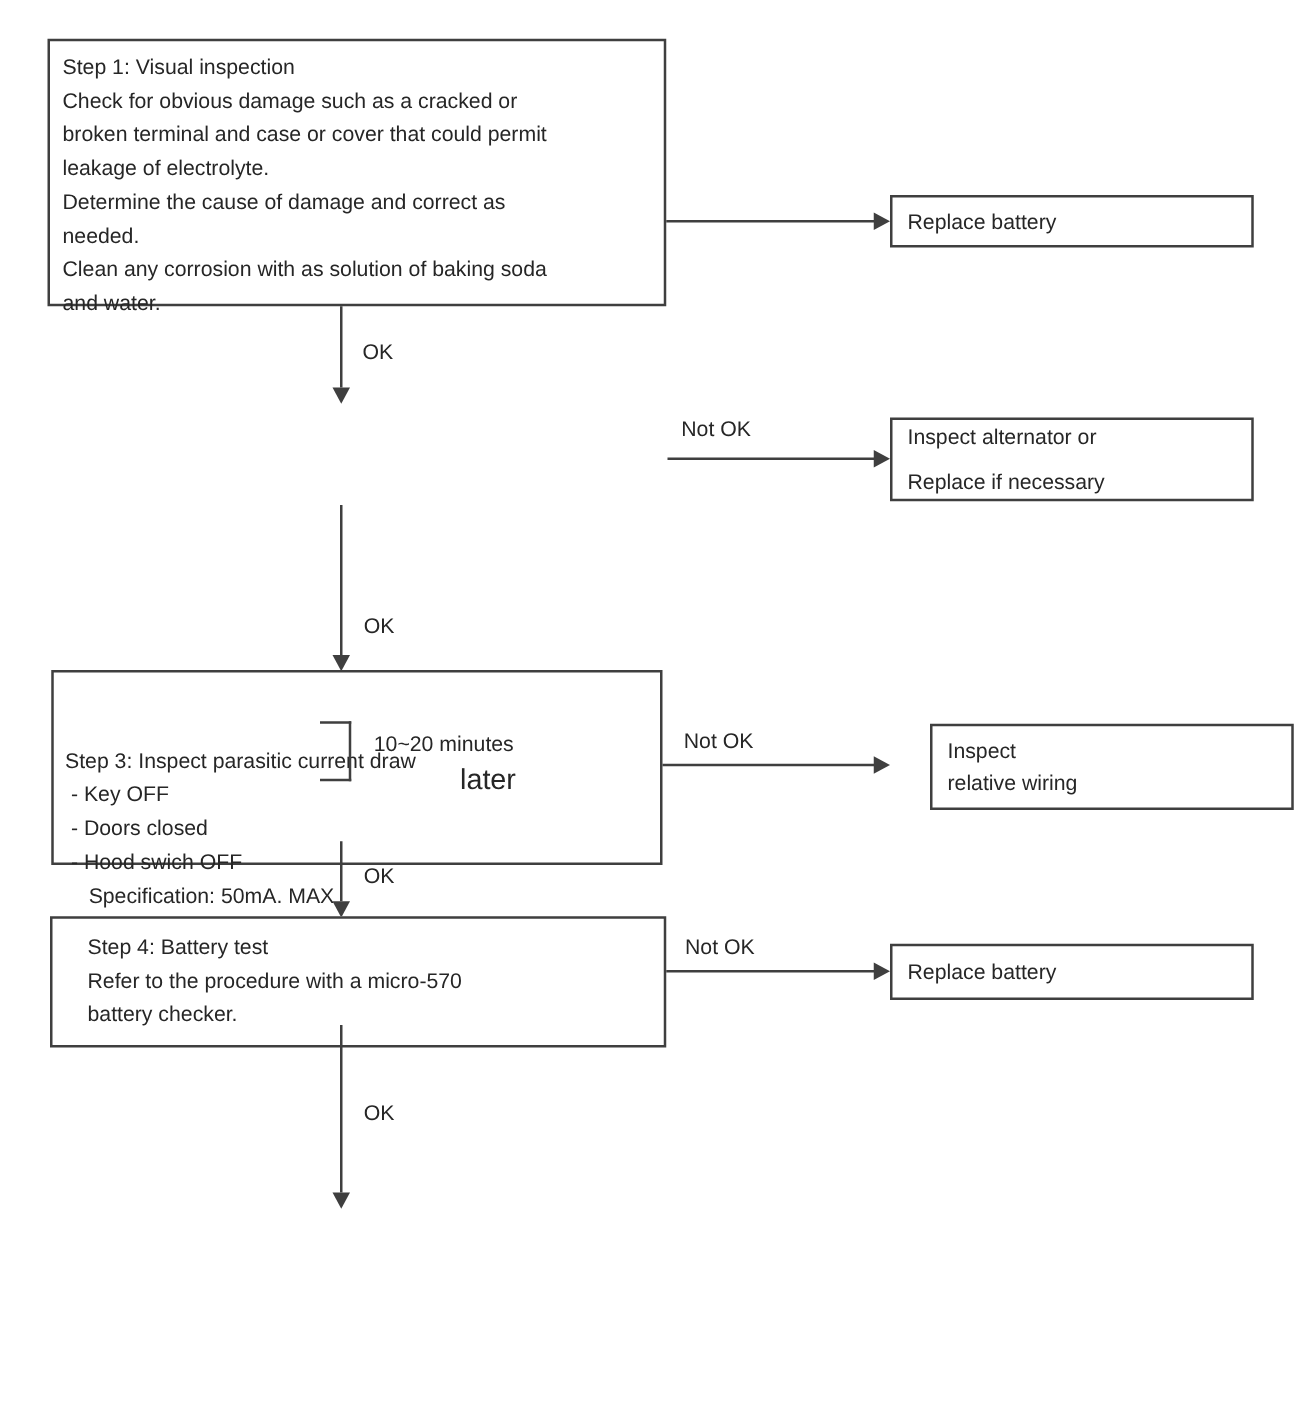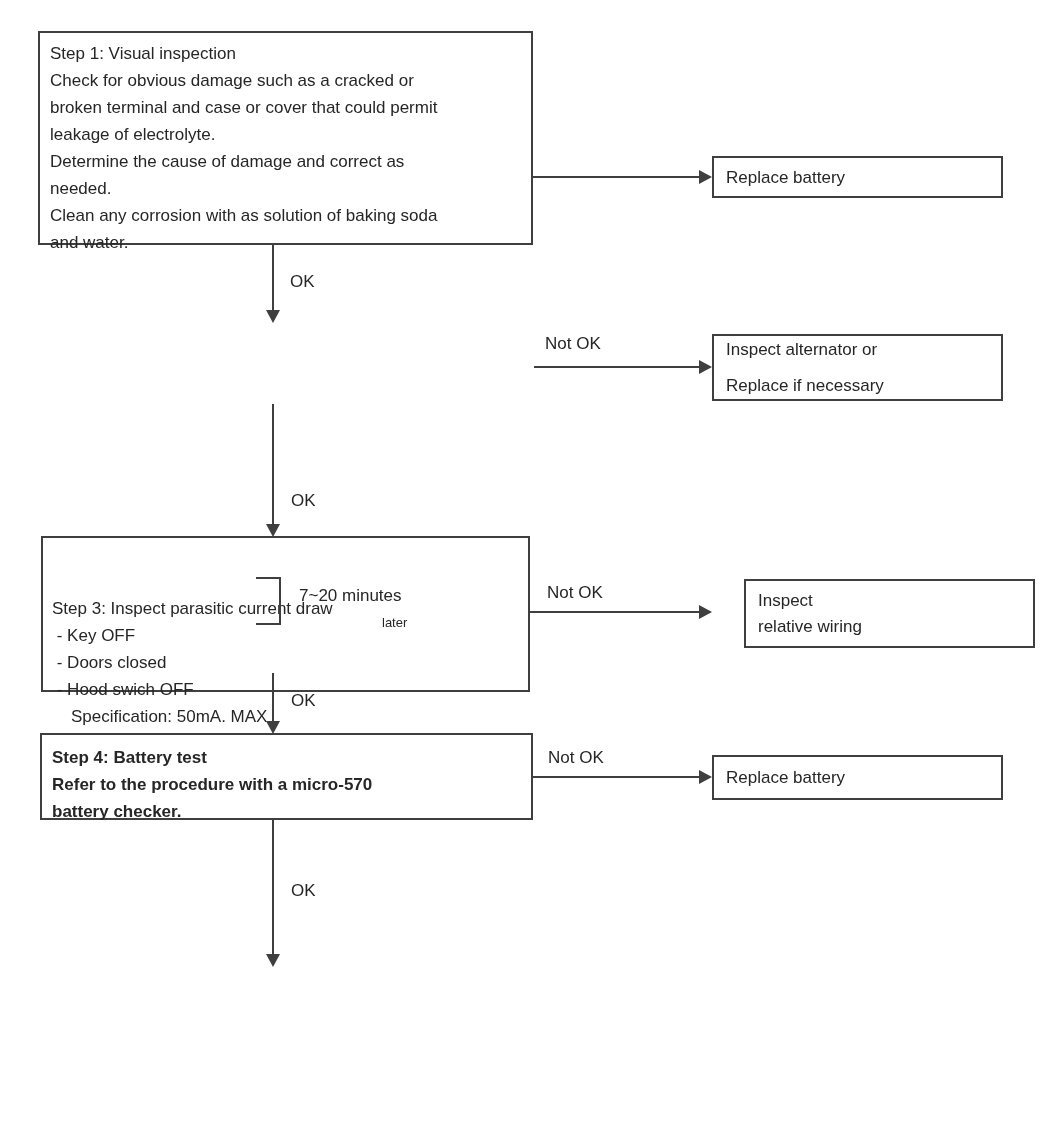--- a/index.html
+++ b/index.html
@@ -70,21 +70,21 @@
   .vcenter {
     display: flex;
     flex-direction: column;
     justify-content: center;
   }
 
   
   #box-step1  { left: 38px;  top: 31px;  width: 495px; height: 214px; padding: 7px 10px; }
   #box-step2  { left: 38px;  top: 322px; width: 496px; height: 82px;  padding: 14px 10px 0; }
   #box-step3  { left: 41px;  top: 536px; width: 489px; height: 156px; padding: 3px 9px; }
-  #box-step4  { left: 40px;  top: 733px; width: 493px; height: 87px;  padding: 9px 10px 0; font-weight: bold; }
+  #box-step4  { left: 40px;  top: 733px; width: 493px; height: 105px;  padding: 9px 28px 0; }
   #box-result { left: 48px;  top: 966px; width: 493px; height: 66px;
                 display: flex; align-items: center; justify-content: center; text-align: center; }
 
   
   #box-replace1       { left: 712px; top: 156px; width: 291px; height: 42px; padding-left: 12px; }
   #box-inspect-alt    { left: 712px; top: 334px; width: 291px; height: 67px; padding-left: 12px; line-height: 36px; }
   #box-inspect-wiring { left: 712px; top: 579px; width: 291px; height: 69px; padding-left: 12px; line-height: 26px; margin-left: 32px; }
   #box-replace2       { left: 712px; top: 755px; width: 291px; height: 45px; padding-left: 12px; }
 
   
@@ -122,21 +122,21 @@
   
   #bracket {
     position: absolute;
     left: 213px; top: 39px;
     width: 25px; height: 48px;
     border-top: 2px solid var(--line);
     border-right: 2px solid var(--line);
     border-bottom: 2px solid var(--line);
   }
   #wait-line1 { position: absolute; left: 256px; top: 47px; font-size: 17px; line-height: 22px; white-space: pre; }
-  #wait-line2 { position: absolute; left: 339px; top: 74px; font-size: 13px; line-height: 22px; white-space: pre; }
+  #wait-line2 { position: absolute; left: 325px; top: 74px; font-size: 23px; line-height: 22px; white-space: pre; }
 </style>
 </head>
 <body>
 
 <div id="canvas">
 
   <div class="box" id="box-step1">Step 1: Visual inspection
 Check for obvious damage such as a cracked or
 broken terminal and case or cover that could permit
 leakage of electrolyte.
@@ -165,21 +165,21 @@
   <div class="arrow-down" id="varrow2"></div>
   <div class="label" id="ok2">OK</div>
 
   <div class="box" id="box-step3">
     <div class="box-text">Step 3: Inspect parasitic current draw
  - Key OFF
  - Doors closed
  - Hood swich OFF
     Specification: 50mA. MAX</div>
     <div id="bracket"></div>
-    <div id="wait-line1">7~20 minutes</div>
+    <div id="wait-line1">10~20 minutes</div>
     <div id="wait-line2">later</div>
   </div>
 
   <div class="label" id="notok3">Not OK</div>
   <div class="hline" id="hline3"></div>
   <div class="arrow-right" id="harrow3"></div>
   <div class="box vcenter" id="box-inspect-wiring">Inspect
 relative wiring</div>
 
   <div class="vline" id="vline3"></div>

